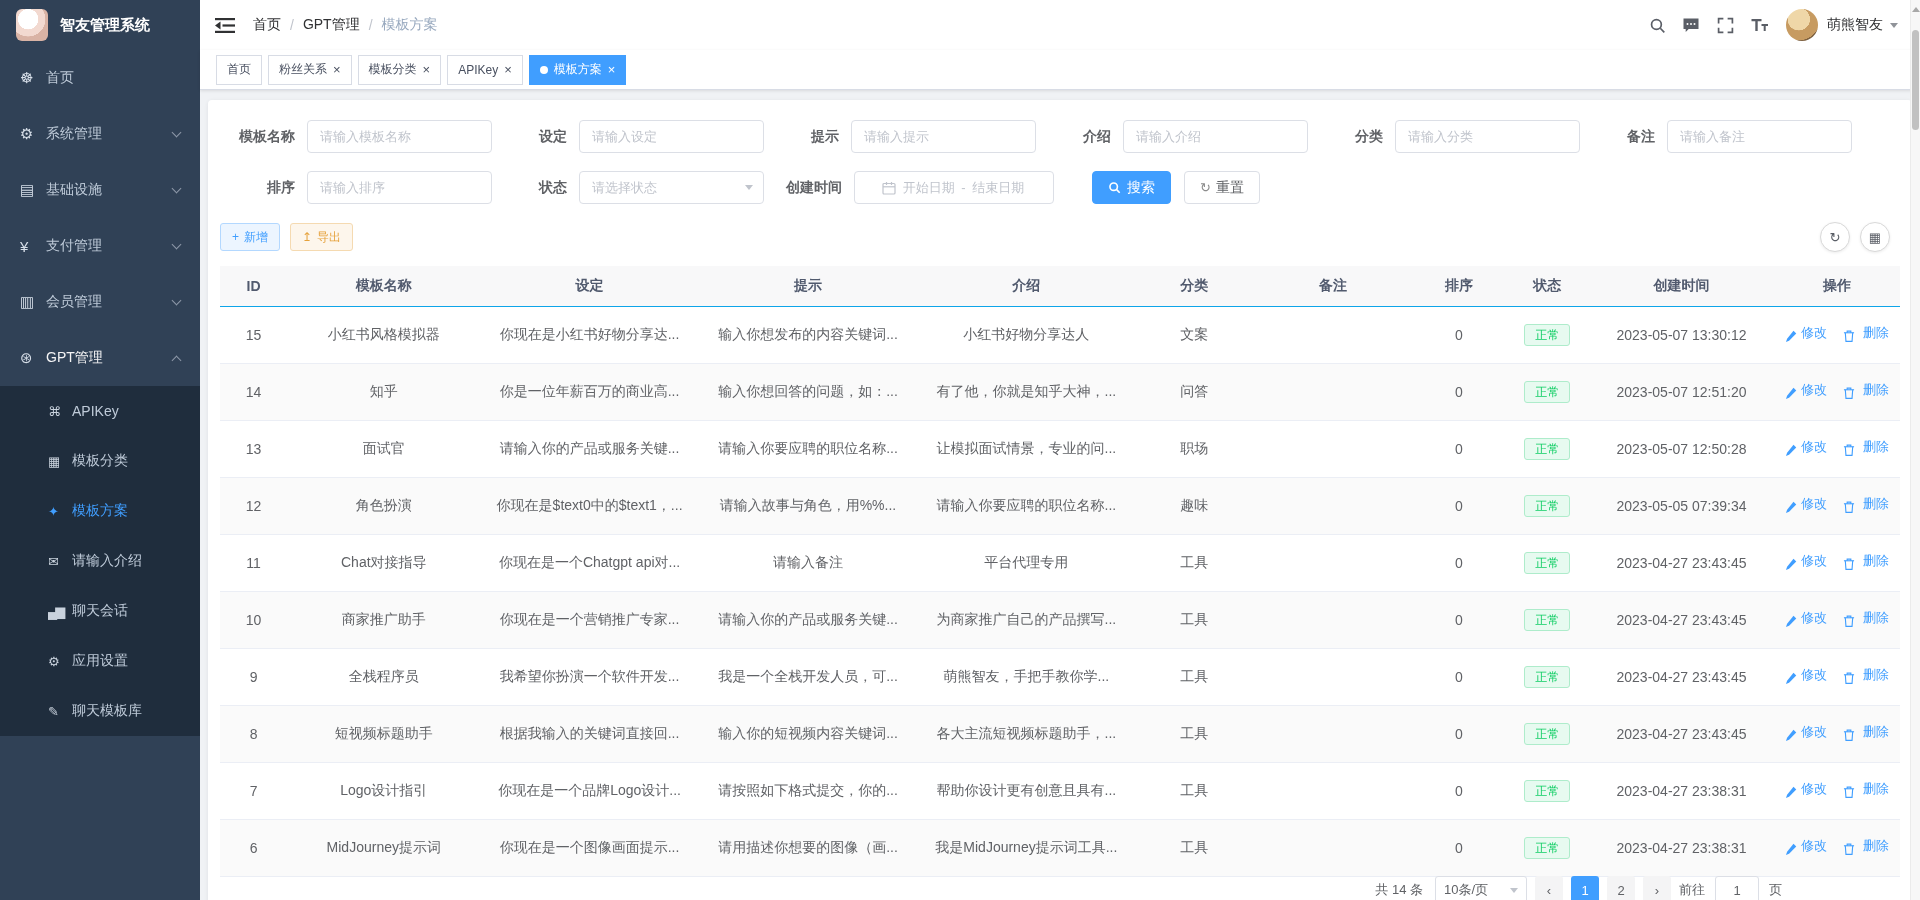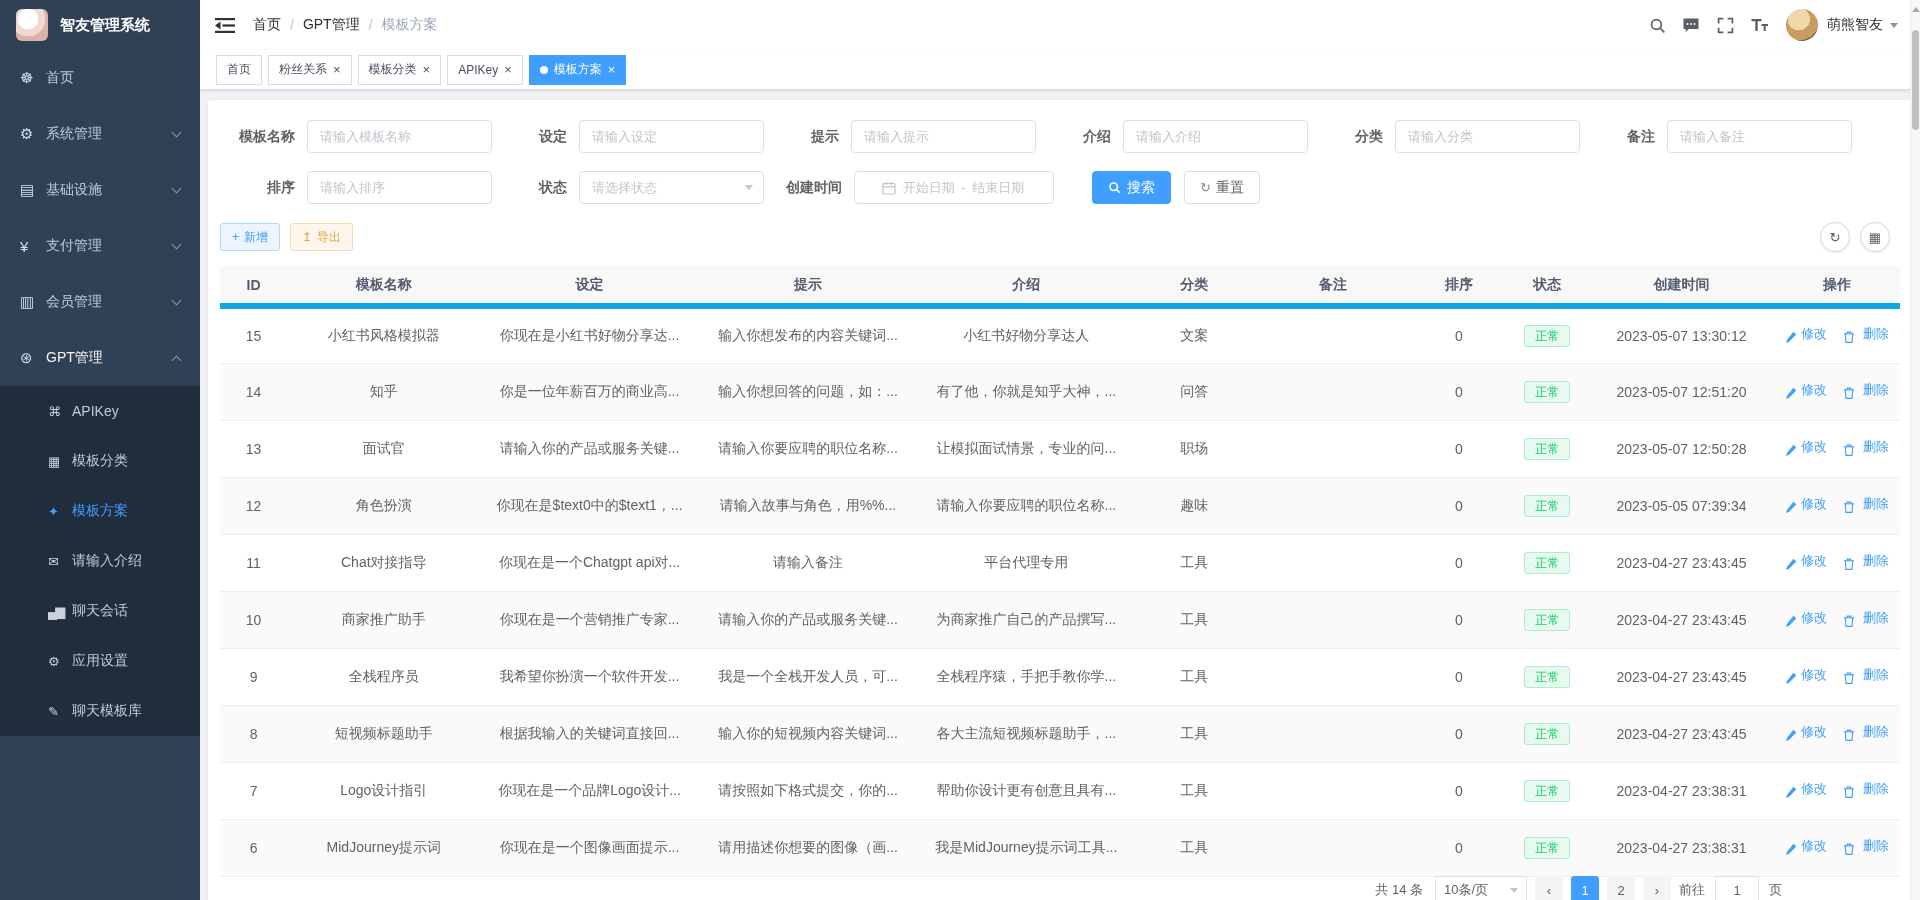--- a/index.html
+++ b/index.html
@@ -70,21 +70,21 @@
 
   .toolbar { display:flex; align-items:center; margin-bottom:14px; }
   .btn-mini { height:28px; font-size:12px; border-radius:3px; padding:0 11px; gap:5px; }
   .btn-add { background:#ecf5ff; border:1px solid #b3d8ff; color:#409eff; }
   .btn-export { background:#fdf6ec; border:1px solid #f5dab1; color:#e6a23c; margin-left:10px; }
   .toolbar-right { margin-left:auto; display:flex; gap:10px; padding-right:10px; }
   .circle-btn { width:30px; height:30px; border-radius:50%; border:1px solid #d9d9d9; background:#fff; color:#5a5e66; display:flex; align-items:center; justify-content:center; font-size:13px; cursor:pointer; box-shadow:0 1px 3px rgba(0,0,0,.08); }
 
   
   table.data { width:100%; border-collapse:collapse; table-layout:fixed; }
-  .data th { background:#f8f8f9; color:#515a6e; font-size:14px; font-weight:bold; height:40px; padding:0 5px; text-align:center; white-space:nowrap; overflow:hidden; border-bottom:6px solid #0ea5e9; }
+  .data th { background:#f8f8f9; color:#515a6e; font-size:14px; font-weight:bold; height:40px; padding:0 5px; text-align:center; white-space:nowrap; overflow:hidden; border-bottom:1px solid #0ea5e9; }
   .data td { height:57px; font-size:14px; color:#606266; text-align:center; padding:0 5px; border-bottom:1px solid #ebeef5; white-space:nowrap; overflow:hidden; background:#fff; }
   .data tr.striped td { background:#fafafa; }
   .tag-normal { display:inline-block; padding:0 10px; height:22px; line-height:20px; font-size:12px; color:#13ce66; background:#e7faf0; border:1px solid #aeeccb; border-radius:3px; }
   .op { color:#409eff; font-size:13px; cursor:pointer; display:inline-flex; align-items:flex-end; gap:4px; }
   .op + .op { margin-left:12px;gap:8px; }
   .op svg { display:block; }
 
   
   .pagination { position:absolute; top:776px; right:130px; display:flex; align-items:center; gap:8px; font-size:13px; color:#606266; white-space:nowrap; }
   .pg-total { margin-right:4px; }
@@ -551,21 +551,21 @@
         <span>删除</span>
       </a>
     </td>
   </tr>
 
   <tr>
     <td>9</td>
     <td>全栈程序员</td>
     <td>我希望你扮演一个软件开发...</td>
     <td>我是一个全栈开发人员，可...</td>
-    <td>全栈程序猿，手把手教你学...</td>
+    <td>萌熊智友，手把手教你学...</td>
     <td>工具</td>
     <td></td>
     <td>0</td>
     <td>
       <span class="tag-normal">正常</span>
     </td>
     <td>2023-04-27 23:43:45</td>
     <td>
       <a class="op">
         <svg width="12" height="12" viewBox="0 0 13 13" fill="currentColor">

